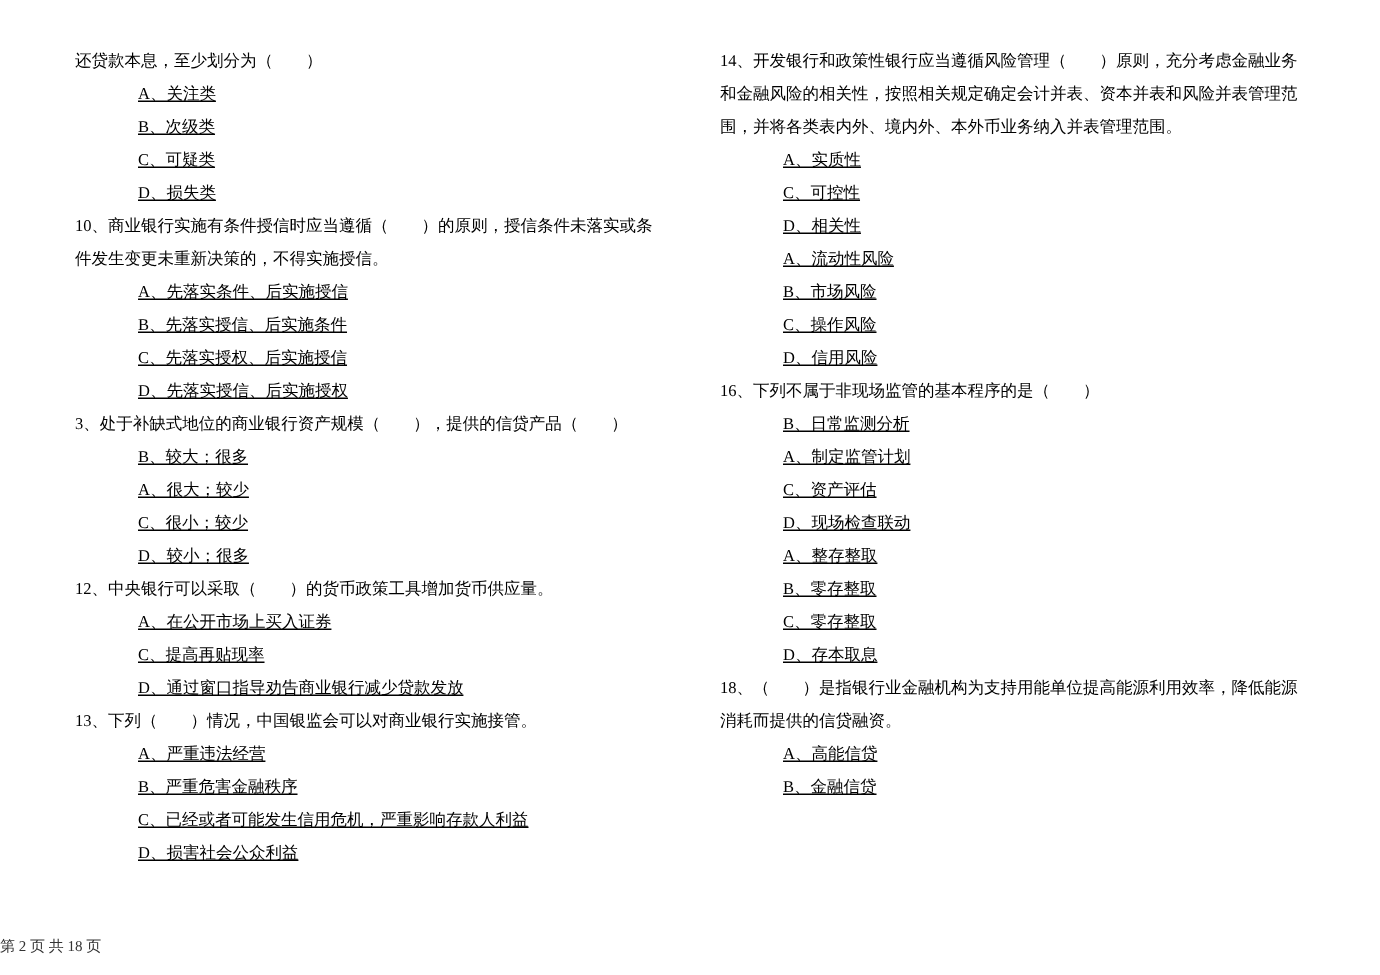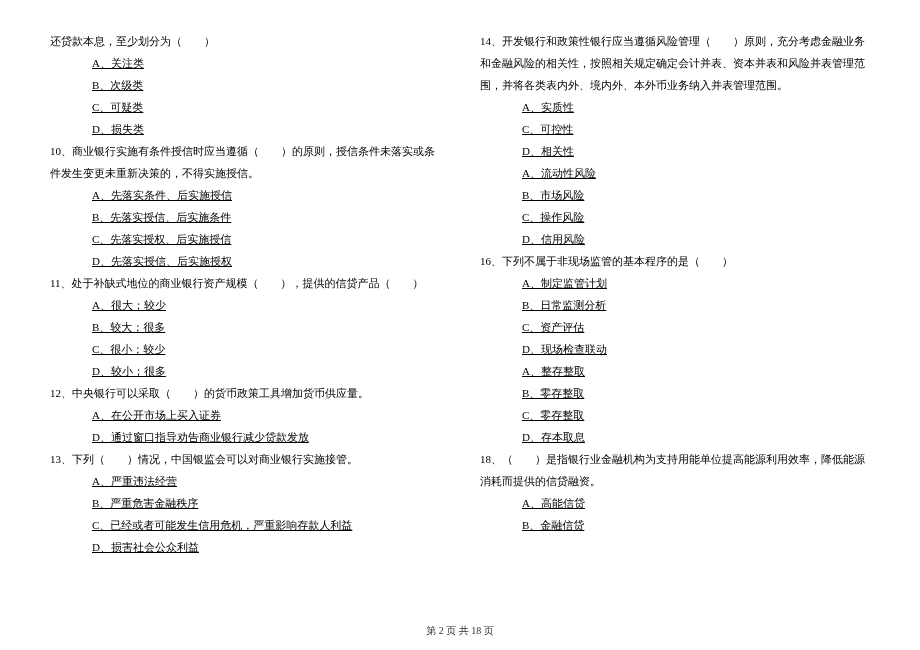--- a/index.html
+++ b/index.html
@@ -28,21 +28,20 @@
     .option {
       padding-left: 42px;
       margin-bottom: 0;
       text-decoration: underline;
     }
     .footer {
       position: absolute;
       bottom: 12px;
       left: 0;
       right: 0;
-      text-align: center;
       font-size: 10px;
       color: #333;
     }
     .continuation {
       padding-left: 0;
     }
   </style>
 </head>
 <body>
 
@@ -53,28 +52,29 @@
     <div class="option">B、次级类</div>
     <div class="option">C、可疑类</div>
     <div class="option">D、损失类</div>
 
     <div class="question-text">10、商业银行实施有条件授信时应当遵循（　　）的原则，授信条件未落实或条件发生变更未重新决策的，不得实施授信。</div>
     <div class="option">A、先落实条件、后实施授信</div>
     <div class="option">B、先落实授信、后实施条件</div>
     <div class="option">C、先落实授权、后实施授信</div>
     <div class="option">D、先落实授信、后实施授权</div>
 
-    <div class="question-text">11、处于补缺式地位的商业银行资产规模（　　），提供的信贷产品（　　）</div>
+    <div class="question-text">3、处于补缺式地位的商业银行资产规模（　　），提供的信贷产品（　　）</div>
+    <div class="option">B、较大；很多</div>
     <div class="option">A、很大；较少</div>
-    <div class="option">B、较大；很多</div>
     <div class="option">C、很小；较少</div>
     <div class="option">D、较小；很多</div>
 
     <div class="question-text">12、中央银行可以采取（　　）的货币政策工具增加货币供应量。</div>
     <div class="option">A、在公开市场上买入证券</div>
+    <div class="option">C、提高再贴现率</div>
     <div class="option">D、通过窗口指导劝告商业银行减少贷款发放</div>
 
     <div class="question-text">13、下列（　　）情况，中国银监会可以对商业银行实施接管。</div>
     <div class="option">A、严重违法经营</div>
     <div class="option">B、严重危害金融秩序</div>
     <div class="option">C、已经或者可能发生信用危机，严重影响存款人利益</div>
     <div class="option">D、损害社会公众利益</div>
   </div>
 
   <div class="column">
@@ -82,22 +82,22 @@
     <div class="option">A、实质性</div>
     <div class="option">C、可控性</div>
     <div class="option">D、相关性</div>
 
     <div class="option">A、流动性风险</div>
     <div class="option">B、市场风险</div>
     <div class="option">C、操作风险</div>
     <div class="option">D、信用风险</div>
 
     <div class="question-text">16、下列不属于非现场监管的基本程序的是（　　）</div>
+    <div class="option">B、日常监测分析</div>
     <div class="option">A、制定监管计划</div>
-    <div class="option">B、日常监测分析</div>
     <div class="option">C、资产评估</div>
     <div class="option">D、现场检查联动</div>
 
     <div class="option">A、整存整取</div>
     <div class="option">B、零存整取</div>
     <div class="option">C、零存整取</div>
     <div class="option">D、存本取息</div>
 
     <div class="question-text">18、（　　）是指银行业金融机构为支持用能单位提高能源利用效率，降低能源消耗而提供的信贷融资。</div>
     <div class="option">A、高能信贷</div>

